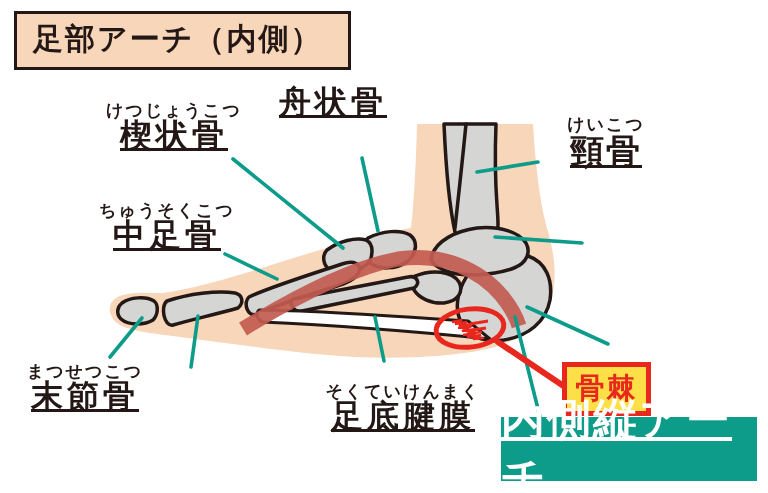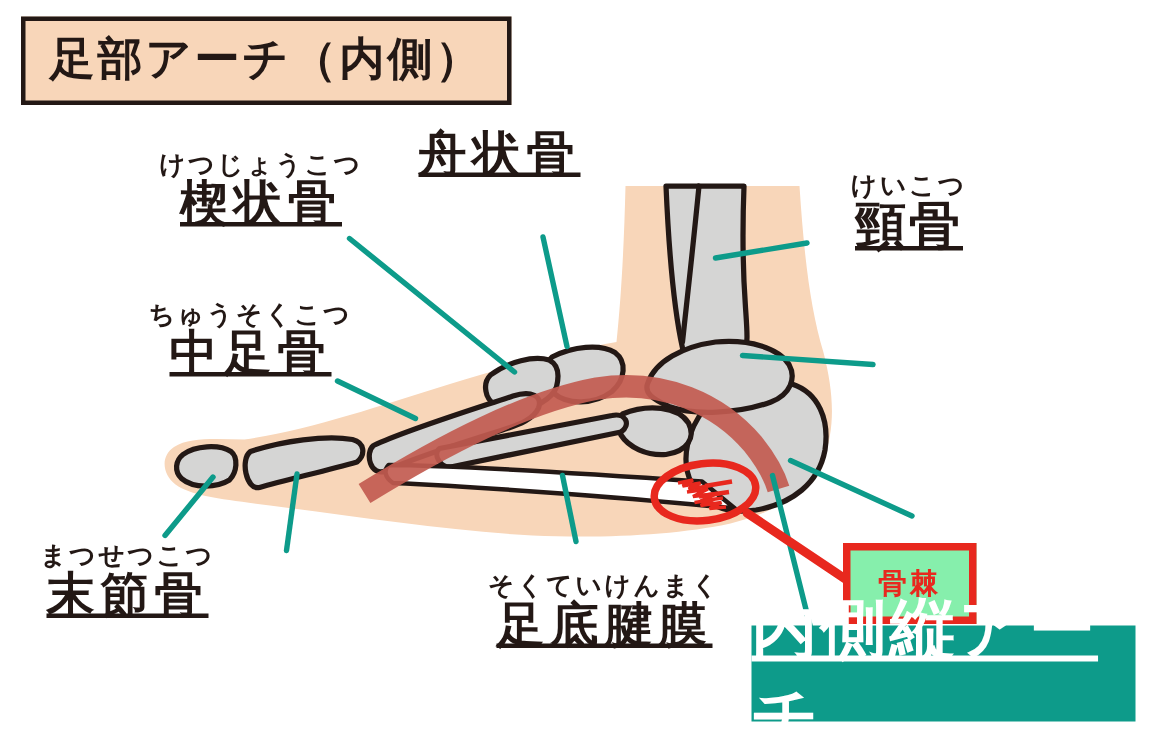--- a/index.html
+++ b/index.html
@@ -14,35 +14,35 @@
   body{
     width:768px;height:493px;background:#ffffff;
     font-family:"DejaVu Sans", sans-serif;
     position:relative;overflow:hidden;color:var(--ink);
   }
   #stage{position:absolute;inset:0;width:768px;height:493px;}
   svg#foot{position:absolute;left:0;top:0;}
   .title-box{
     position:absolute;left:14px;top:11px;
     background:var(--skin);border:3px solid var(--ink);
-    padding:5px 16px 7px 16px;
+    padding:5px 26px 7px 16px;
     font-size:30px;font-weight:bold;letter-spacing:2px;
     white-space:nowrap;box-sizing:border-box;
   }
   .blabel{
     position:absolute;text-align:center;font-weight:bold;
     line-height:1.06;white-space:nowrap;color:var(--ink);
   }
   .furi{font-size:17px;letter-spacing:2px;}
   .kanji{font-size:32px;letter-spacing:4px;margin-top:0px;text-decoration:underline;}
   .kanji.big{font-size:34px;letter-spacing:2px;}
   .spur-box{
     position:absolute;left:562px;top:362px;width:89px;height:54px;
-    border:5px solid var(--red);background:#86efac;color:var(--red);
-    font-size:19px;font-weight:bold;letter-spacing:2px;
+    border:5px solid var(--red);background:#fde047;color:var(--red);
+    font-size:29px;font-weight:bold;letter-spacing:2px;
     display:flex;align-items:center;justify-content:center;
     box-sizing:border-box;
   }
   .arch-box{
     position:absolute;left:501px;top:417px;width:256px;height:64px;
     background:var(--teal);color:#ffffff;
     font-size:44px;font-weight:bold;letter-spacing:2px;
     display:flex;align-items:center;justify-content:center;
     box-sizing:border-box;
     text-decoration:underline;

